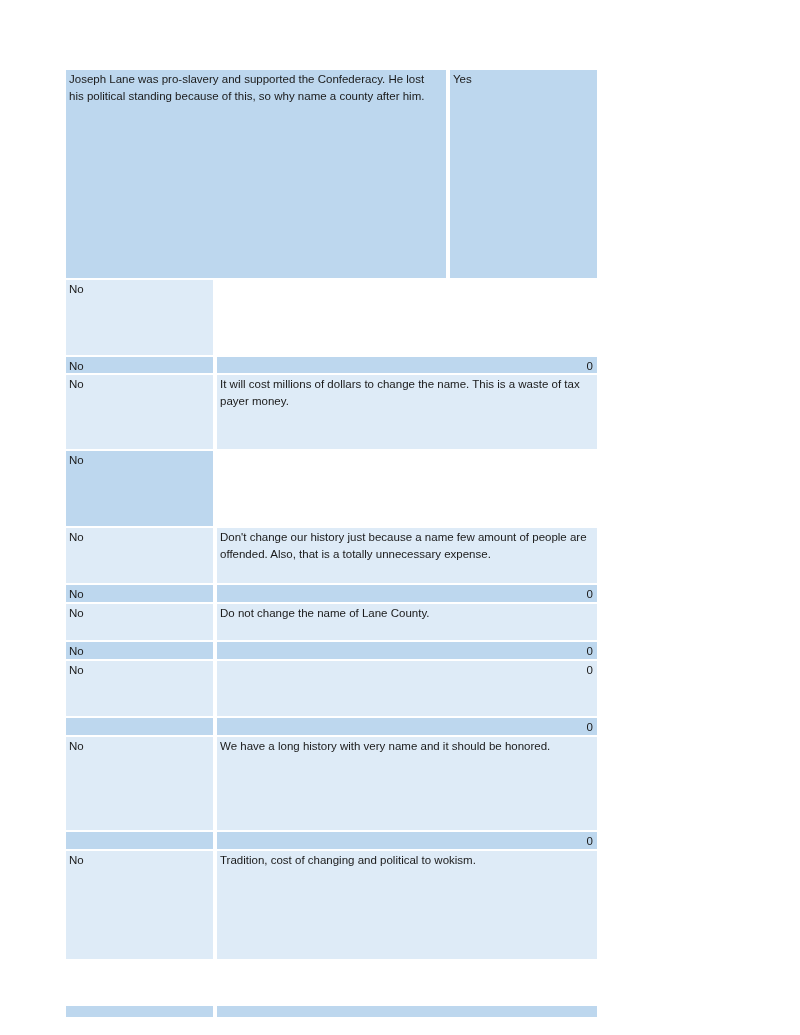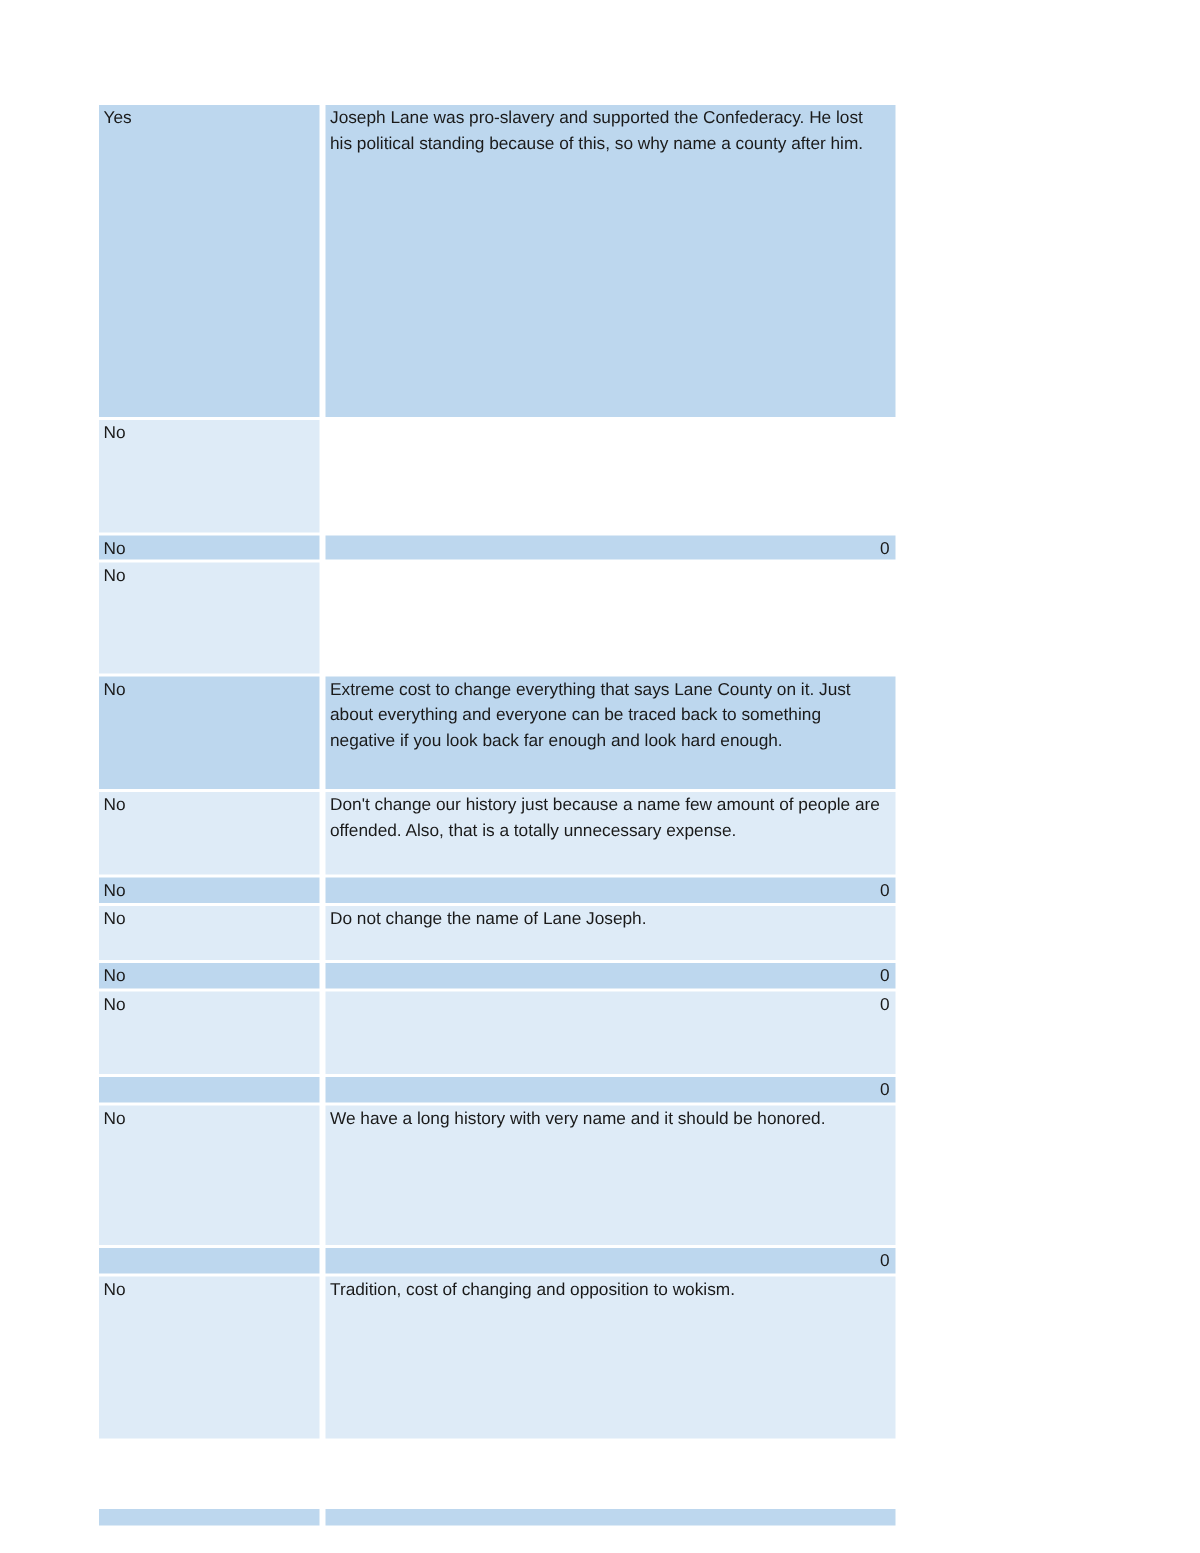--- a/index.html
+++ b/index.html
@@ -45,55 +45,55 @@
   .bottom-strip .cell { height: 11px; }
 </style>
 </head>
 <body>
 
 <div class="page">
 
   <div class="survey-table">
 
     <div class="row dark" style="height:208px">
+      <div class="cell c2">Joseph Lane was pro-slavery and supported the Confederacy. He lost his political standing because of this, so why name a county after him.</div>
       <div class="cell c1">Yes</div>
-      <div class="cell c2">Joseph Lane was pro-slavery and supported the Confederacy. He lost his political standing because of this, so why name a county after him.</div>
     </div>
 
     <div class="row light" style="height:75px">
       <div class="cell c1">No</div>
     </div>
 
     <div class="row dark" style="height:16px">
       <div class="cell c1">No</div>
       <div class="cell c2 num">0</div>
     </div>
 
     <div class="row light" style="height:74px">
       <div class="cell c1">No</div>
+      <div class="cell c2">It will cost millions of dollars to change the name. This is a waste of tax payer money.</div>
     </div>
 
     <div class="row dark" style="height:75px">
       <div class="cell c1">No</div>
-      <div class="cell c2">Extreme cost to change everything that says Lane County on it. Just about everything and everyone can be traced back to something negative if you look back far enough and look hard enough.</div>
     </div>
 
     <div class="row light" style="height:55px">
       <div class="cell c1">No</div>
       <div class="cell c2">Don't change our history just because a name few amount of people are offended. Also, that is a totally unnecessary expense.</div>
     </div>
 
     <div class="row dark" style="height:17px">
       <div class="cell c1">No</div>
       <div class="cell c2 num">0</div>
     </div>
 
     <div class="row light" style="height:36px">
       <div class="cell c1">No</div>
-      <div class="cell c2">Do not change the name of Lane Joseph.</div>
+      <div class="cell c2">Do not change the name of Lane County.</div>
     </div>
 
     <div class="row dark" style="height:17px">
       <div class="cell c1">No</div>
       <div class="cell c2 num">0</div>
     </div>
 
     <div class="row light" style="height:55px">
       <div class="cell c1">No</div>
       <div class="cell c2 num">0</div>
@@ -109,21 +109,21 @@
       <div class="cell c2">We have a long history with very name and it should be honored.</div>
     </div>
 
     <div class="row dark" style="height:17px">
       <div class="cell c1"></div>
       <div class="cell c2 num">0</div>
     </div>
 
     <div class="row light" style="height:108px">
       <div class="cell c1">No</div>
-      <div class="cell c2">Tradition, cost of changing and opposition to wokism.</div>
+      <div class="cell c2">Tradition, cost of changing and political to wokism.</div>
     </div>
 
   </div>
 
   <div class="bottom-strip row dark">
     <div class="cell c1"></div>
     <div class="cell c2"></div>
   </div>
 
 </div>

